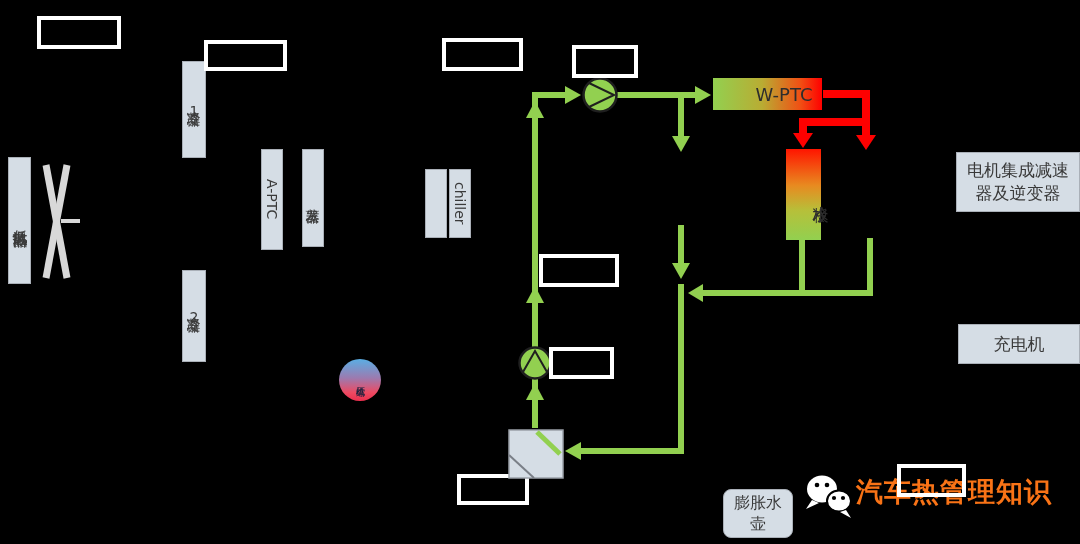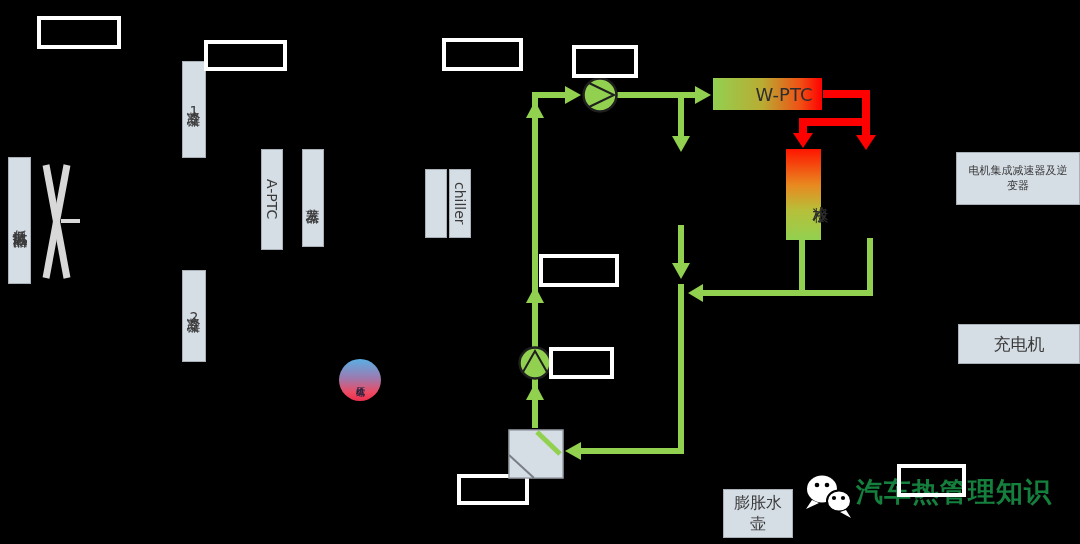--- a/index.html
+++ b/index.html
@@ -13,21 +13,21 @@
   
   .vtext{writing-mode:vertical-rl;text-orientation:upright;letter-spacing:1px;}
   
   .rtext{writing-mode:vertical-rl;text-orientation:mixed;}
   
   .green{background:#92d050;color:#2d2d2d;display:flex;align-items:center;justify-content:center;z-index:2;padding-left:33px;}
   
   .blank{border:4px solid #fff;background:#000;z-index:2;}
   
   #pipes{position:absolute;left:0;top:0;z-index:1;}
-  .wm-text{color:#15803d;font-weight:bold;font-size:27px;letter-spacing:1px;z-index:2;}
+  .wm-text{color:#f97316;font-weight:bold;font-size:27px;letter-spacing:1px;z-index:2;}
 </style>
 </head>
 <body>
 
 <div id="stage">
 
   <svg id="pipes" width="1080" height="544" viewBox="0 0 1080 544">
 
     <g stroke="#92d050" stroke-width="6" fill="none">
       <path d="M535,428 L535,95 L572,95"></path>
@@ -112,29 +112,29 @@
 
   <div class="abs gbox" style="left:302px;top:149px;width:22px;height:98px;font-size:14px;">
     <span class="vtext">蒸发器</span>
   </div>
 
   <div class="abs gbox" style="left:425px;top:169px;width:22px;height:69px;"></div>
   <div class="abs gbox" style="left:449px;top:169px;width:22px;height:69px;font-size:14px;">
     <span class="rtext">chiller</span>
   </div>
 
-  <div class="abs gbox" style="left:956px;top:152px;width:124px;height:53px;font-size:11px;">
+  <div class="abs gbox" style="left:956px;top:152px;width:124px;height:60px;font-size:17px;">
     <span style="width:108px;text-align:center;line-height:1.35;">电机集成减速器及逆变器</span>
   </div>
 
   <div class="abs gbox" style="left:958px;top:324px;width:122px;height:40px;font-size:17px;">
     <span>充电机</span>
   </div>
 
-  <div class="abs gbox" style="left:723px;top:489px;width:70px;height:49px;font-size:16px;">
+  <div class="abs gbox" style="left:723px;top:489px;width:70px;height:49px;font-size:16px;border-radius:8px;">
     <span style="width:50px;text-align:center;line-height:1.3;">膨胀水壶</span>
   </div>
 
 
   <div class="abs green" style="left:713px;top:78px;width:109px;height:32px;font-size:18px;
         background:linear-gradient(90deg,#92d050 0%,#b9ac33 45%,#f05014 80%,#ff0000 100%);">
     <span>W-PTC</span>
   </div>
 
   <div class="abs green" style="left:786px;top:149px;width:35px;height:91px;font-size:16px;

